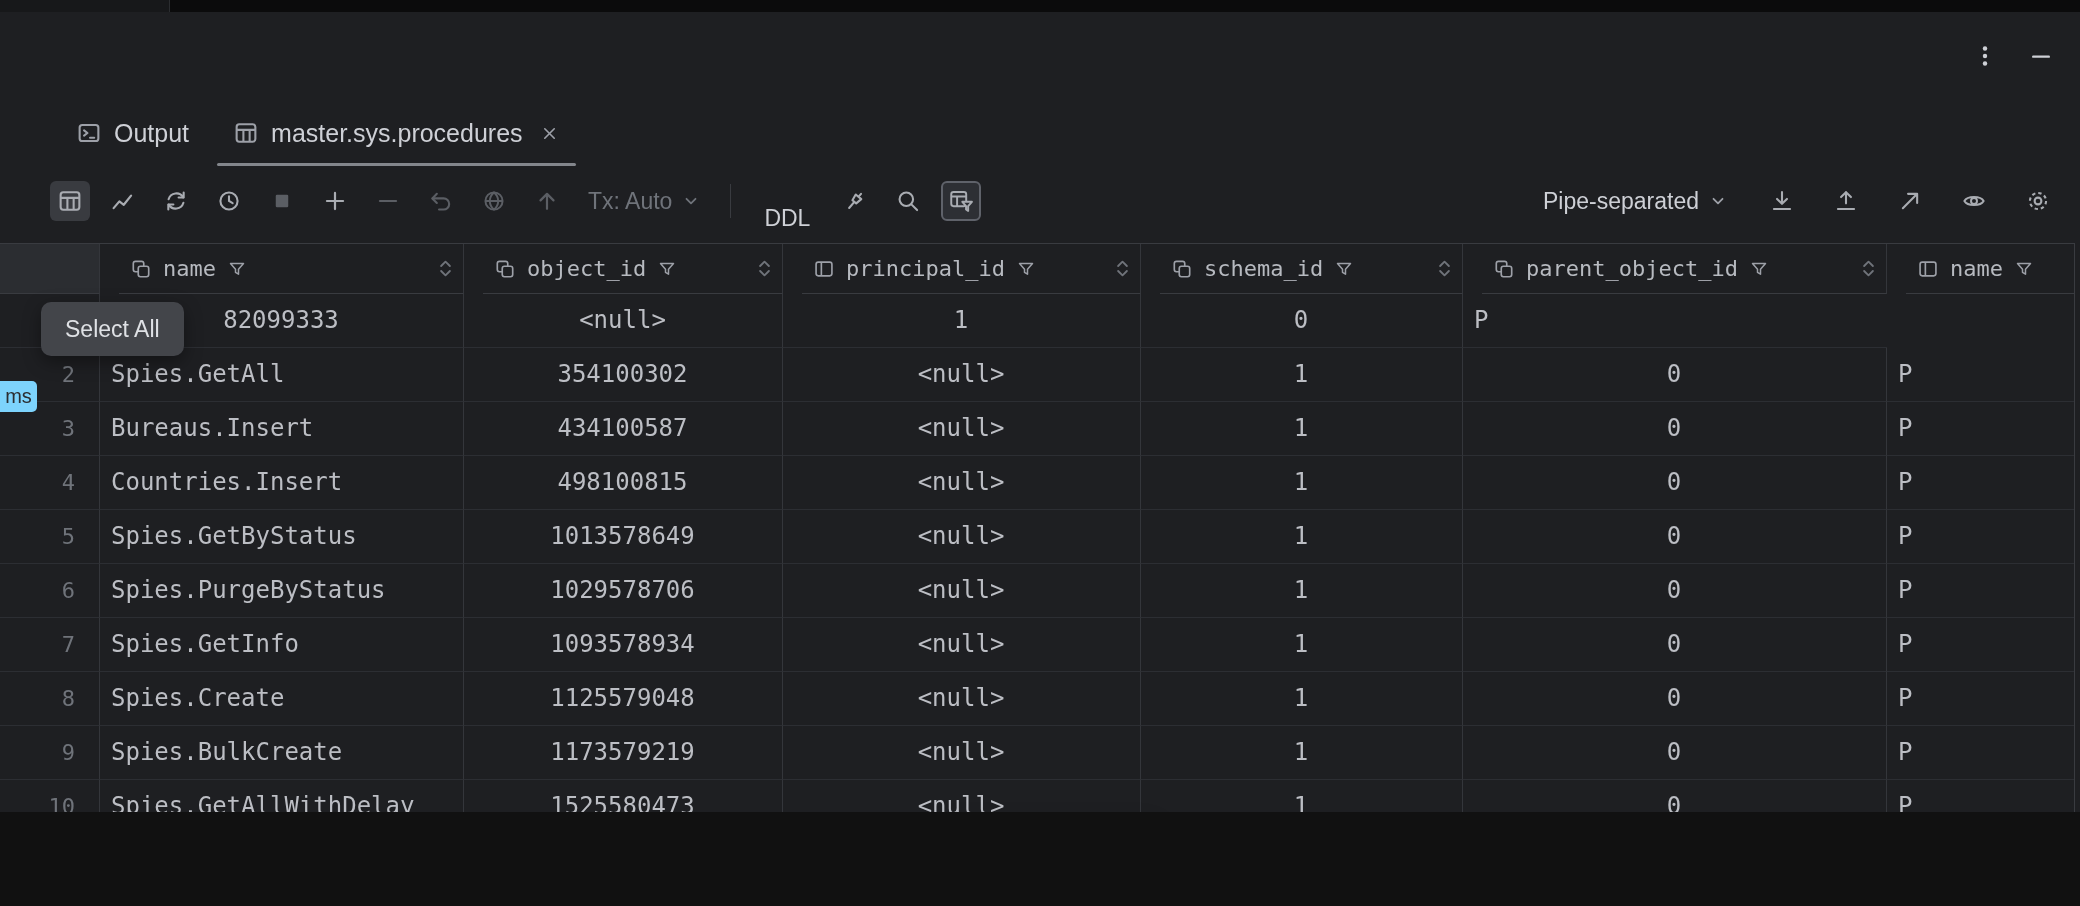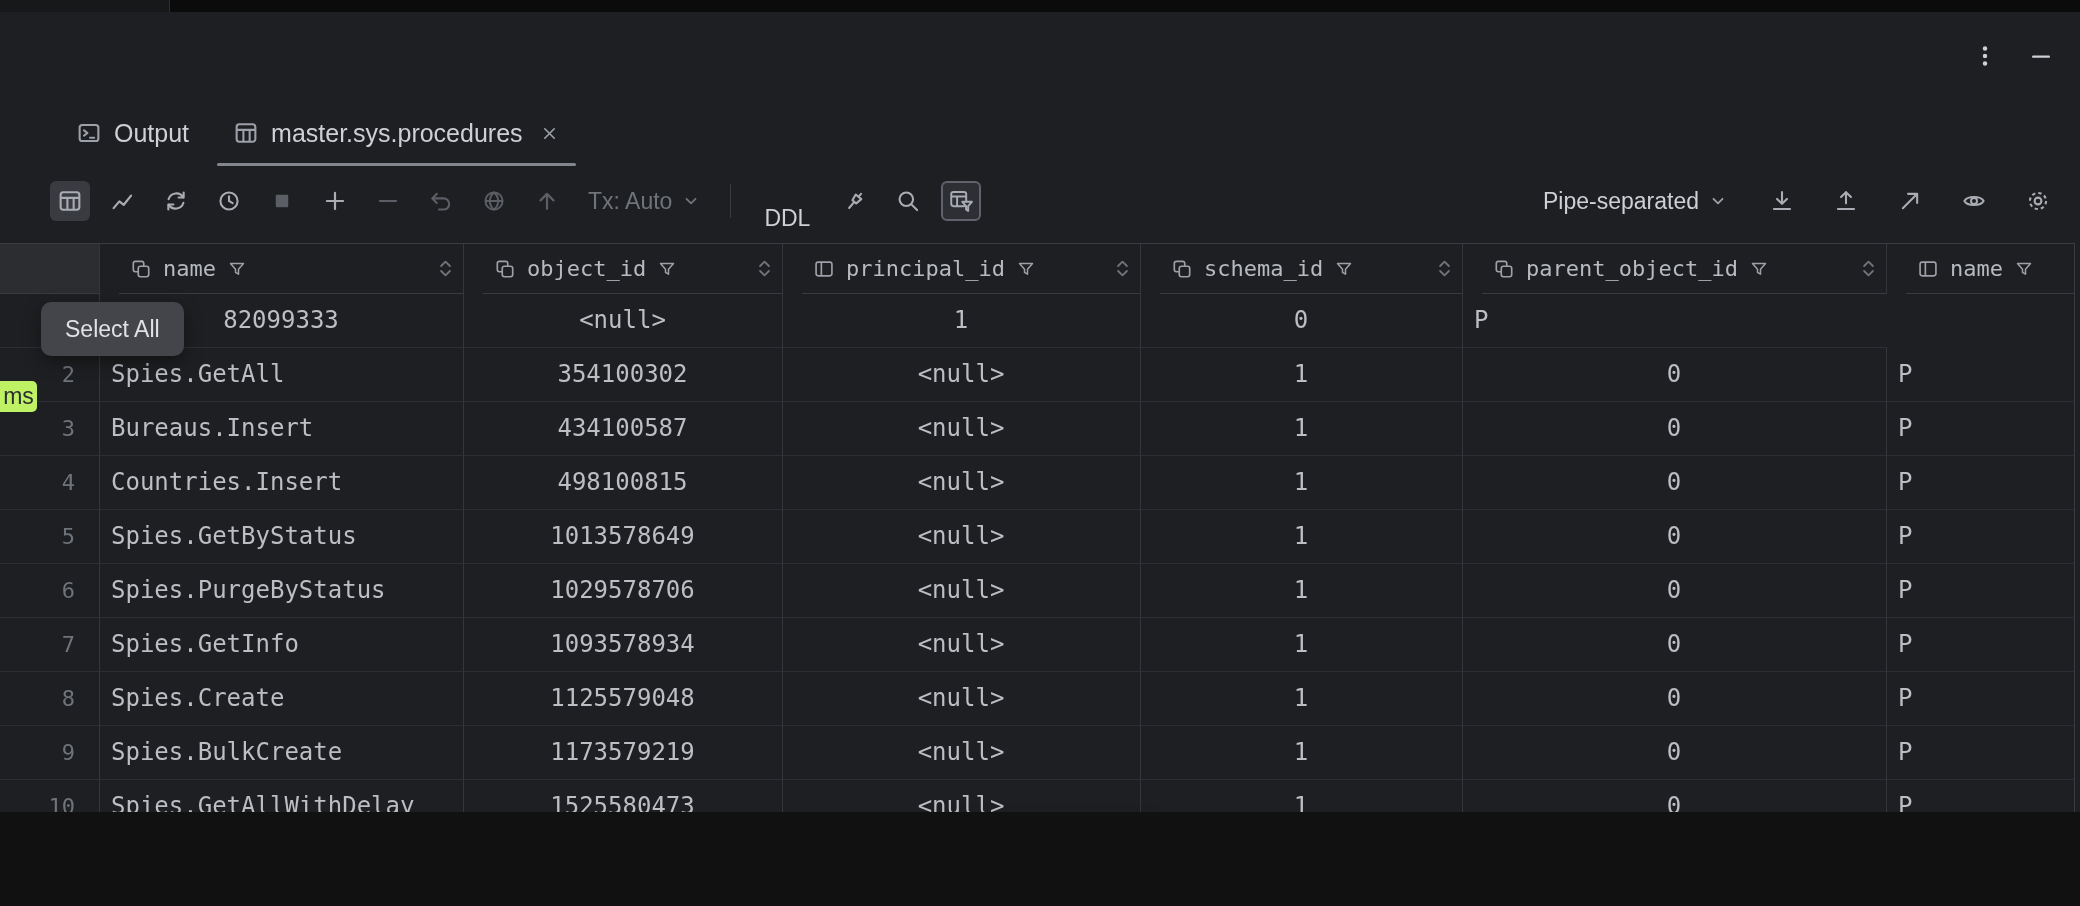--- a/index.html
+++ b/index.html
@@ -67,22 +67,22 @@
   .cell.num{color:var(--text-dim);text-align:right;padding-right:24px;font-size:22px;}
   .cell.right{text-align:center;padding-right:12px;}
   .cell.name-cell{padding-left:11px;}
   .cell.indent{padding-left:106px;}
   .null-val{color:#74777e;}
 
   
   .select-all{position:absolute;left:41px;top:302px;height:54px;line-height:54px;padding:0 24px;
     background:var(--tooltip-bg);color:#dfe1e5;font-size:23px;border-radius:10px;z-index:6;
     box-shadow:0 6px 18px rgba(0,0,0,.38);}
-  .edge-stub{position:absolute;left:0;top:381px;width:37px;height:31px;background:#bef264;color:#2b2d30;
-    font-size:23px;display:flex;align-items:center;justify-content:center;border-radius:0 5px 5px 0;z-index:5;}
+  .edge-stub{position:absolute;left:0;top:381px;width:37px;height:31px;background:#7dd3fc;color:#2b2d30;
+    font-size:20px;display:flex;align-items:center;justify-content:center;border-radius:0 5px 5px 0;z-index:5;}
   .rows-pill{position:absolute;left:942px;top:820px;height:54px;display:flex;align-items:center;gap:10px;
     padding:0 8px 0 22px;background:var(--pill-bg);border:1px solid var(--line-strong);border-radius:14px;
     color:var(--text-ui);font-size:23px;z-index:6;box-shadow:0 10px 26px rgba(0,0,0,.42);cursor:pointer;}
   .rows-pill .chev{display:flex;color:#9da0a8;}
   .pill-divider{width:1px;height:30px;background:#3d4046;margin:0 6px;}
   .pill-kebab{width:38px;height:40px;display:flex;align-items:center;justify-content:center;border:none;
     background:transparent;color:var(--text-ui);border-radius:8px;cursor:pointer;}
   svg{display:block;}
 </style>
 </head>

